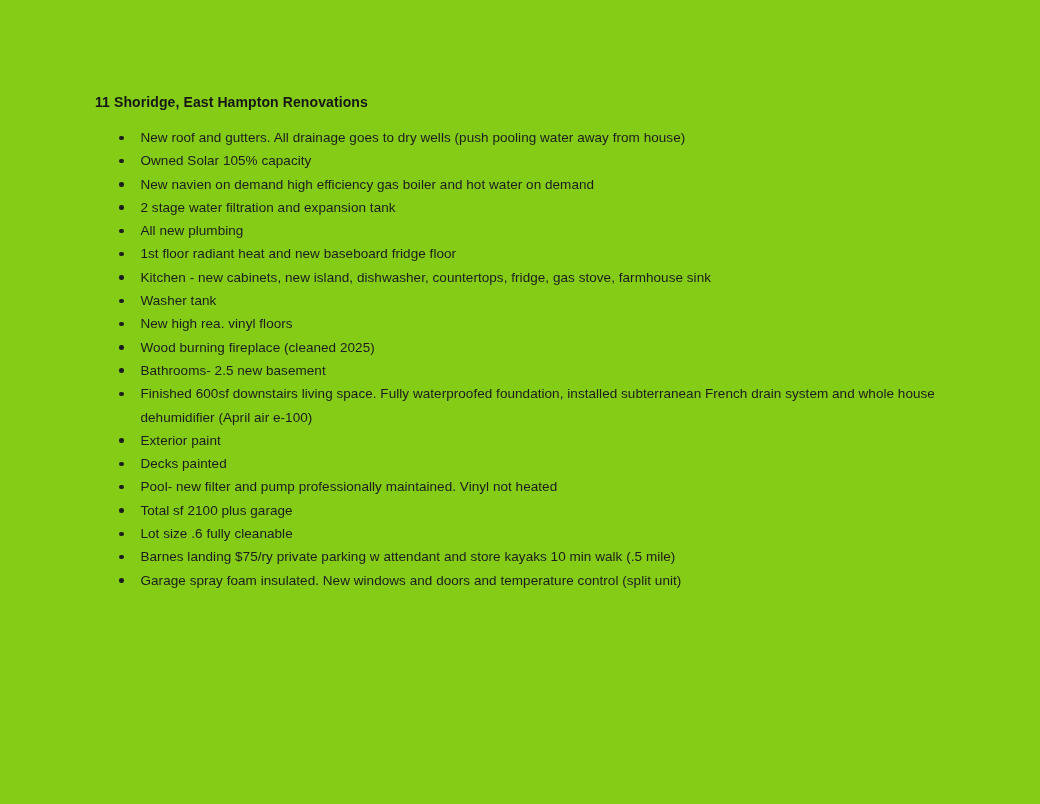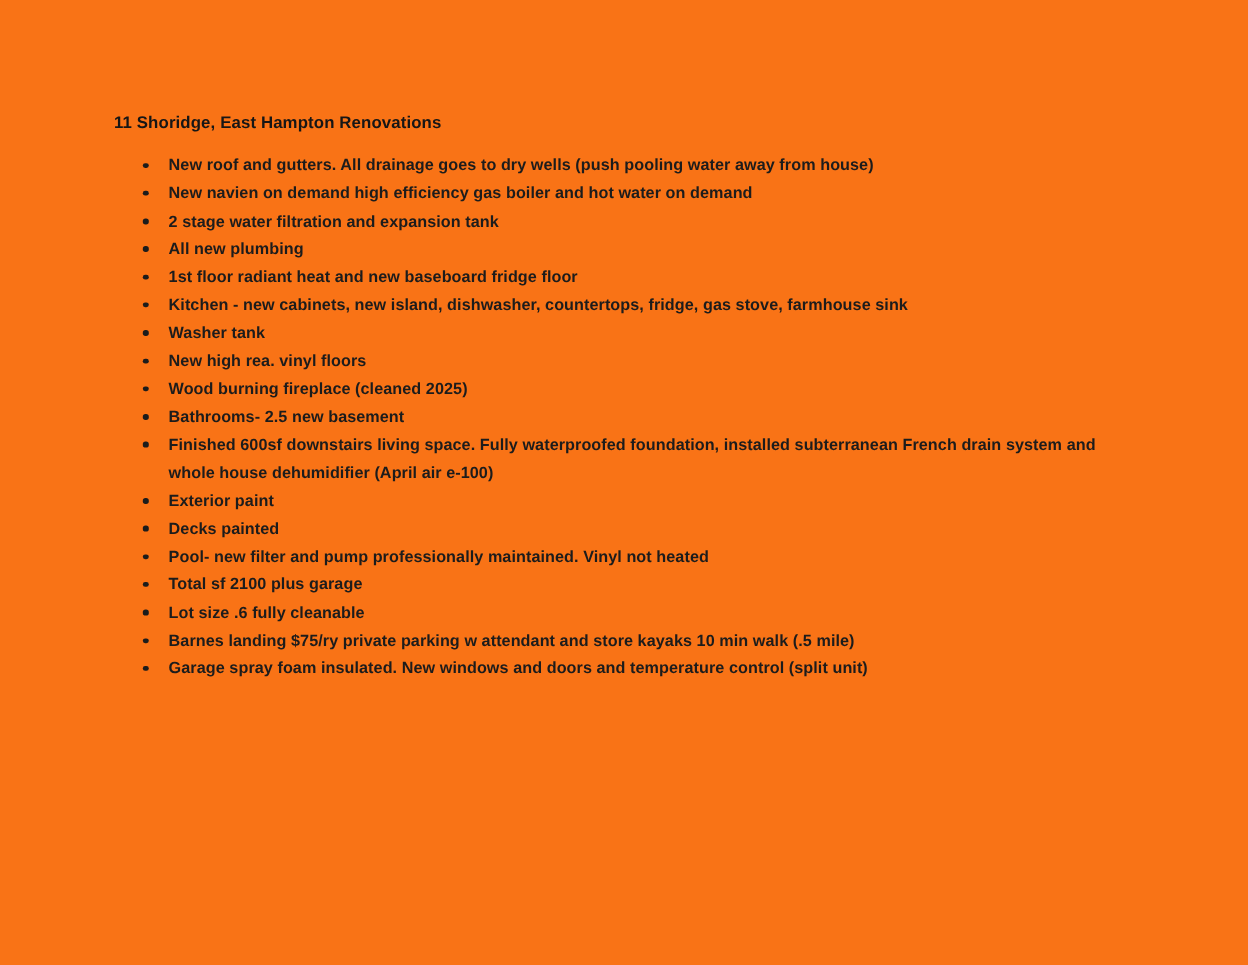--- a/index.html
+++ b/index.html
@@ -5,21 +5,21 @@
   * { box-sizing: border-box; }
   html, body {
     margin: 0;
     padding: 0;
     background: #ffffff;
   }
   .viewport {
     position: relative;
     width: 1040px;
     height: 804px;
-    background: #f97316;
+    background: #84cc16;
     overflow: hidden;
     font-family: "Liberation Sans", "DejaVu Sans", sans-serif;
     color: #1c1c1c;
   }
   .doc-title {
     position: absolute;
     left: 95px;
     top: 93px;
     margin: 0;
     font-size: 14px;
@@ -50,32 +50,35 @@
     flex: 0 0 auto;
     width: 4.5px;
     height: 4.5px;
     border-radius: 50%;
     background: #1c1c1c;
     margin-top: 9.5px;
     margin-right: 17px;
   }
   .bullet-text {
     flex: 1 1 auto;
-    font-weight: bold;
   }
 </style>
 </head>
 <body>
 
 <div class="viewport">
   <h1 class="doc-title">11 Shoridge, East Hampton Renovations</h1>
   <ul class="bullet-list">
       <li class="bullet-item">
         <span class="bullet-dot"></span>
         <span class="bullet-text">New roof and gutters. All drainage goes to dry wells (push pooling water away from house)</span>
+      </li>
+      <li class="bullet-item">
+        <span class="bullet-dot"></span>
+        <span class="bullet-text">Owned Solar 105% capacity</span>
       </li>
       <li class="bullet-item">
         <span class="bullet-dot"></span>
         <span class="bullet-text">New navien on demand high efficiency gas boiler and hot water on demand</span>
       </li>
       <li class="bullet-item">
         <span class="bullet-dot"></span>
         <span class="bullet-text">2 stage water filtration and expansion tank</span>
       </li>
       <li class="bullet-item">

